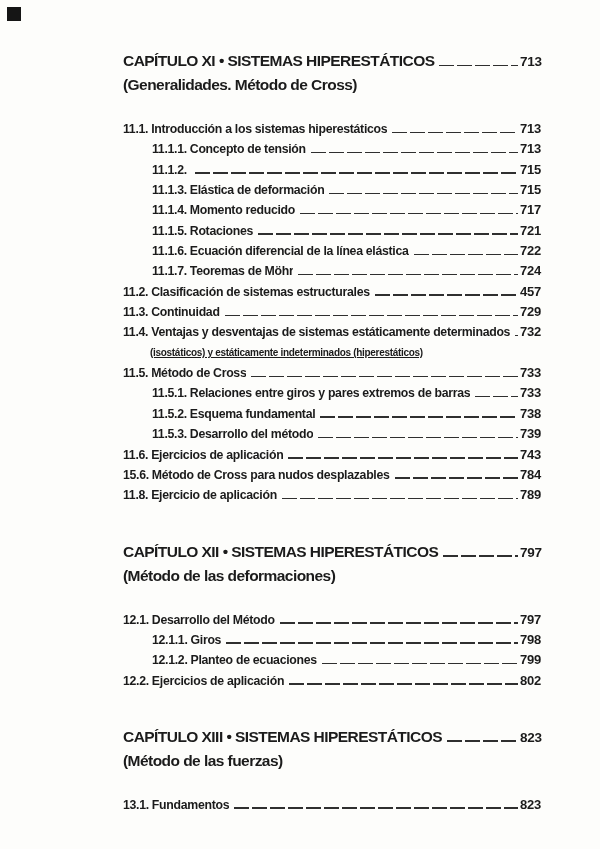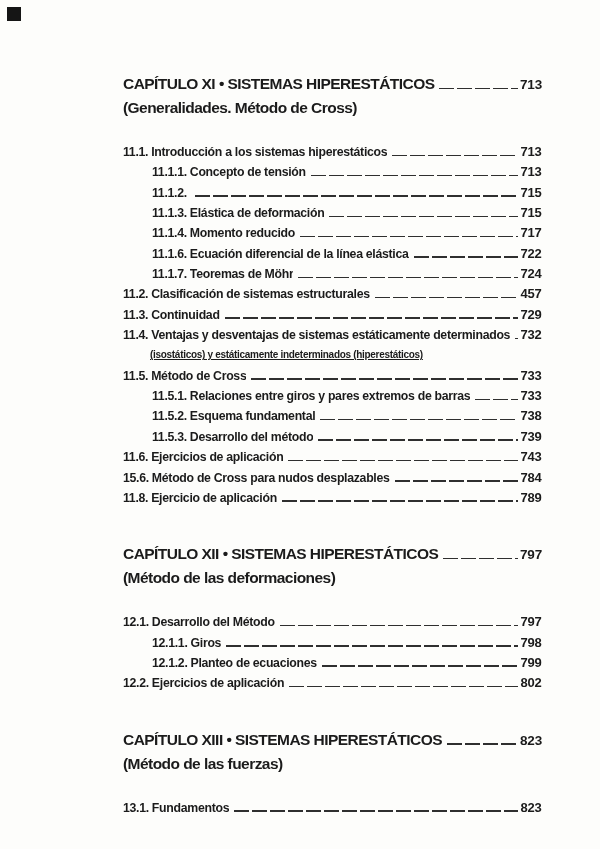--- a/index.html
+++ b/index.html
@@ -2,40 +2,40 @@
 <html><head>
 <meta charset="utf-8">
 <style>
   html, body { margin:0; padding:0; background:#ffffff; }
   .page {
     position:relative; width:600px; height:849px; overflow:hidden;
     background:#fdfdfb; color:#1b1b1b;
     font-family:"Liberation Sans", sans-serif; font-weight:700;
   }
   .corner-mark { position:absolute; left:7px; top:7px; width:14px; height:14px; background:#151515; }
-  .toc { position:absolute; left:123px; top:73px; width:419px; }
+  .toc { position:absolute; left:123px; top:50px; width:419px; }
   .chapter + .chapter { margin-top:35px; }
   .head {
     display:flex; align-items:baseline; white-space:nowrap;
     font-size:15.5px; letter-spacing:-0.55px; line-height:21px;
   }
   .subtitle { font-size:15.5px; letter-spacing:-0.55px; line-height:21px; margin-top:2px; white-space:nowrap; }
   .entries { margin-top:24px; }
   .entry {
     display:flex; align-items:baseline; white-space:nowrap;
     font-size:12.3px; letter-spacing:-0.3px; line-height:20.35px;
   }
   .entry.lvl2 { padding-left:29px; }
   .num { margin-right:3px; flex:0 0 auto; }
   .ttl { flex:0 1 auto; overflow:hidden; }
   .leader {
     flex:1 1 0; min-width:0; height:1.5px; margin:0 2px 0 5px;
     background:repeating-linear-gradient(90deg, #2f2f2f 0 15px, rgba(0,0,0,0) 15px 18px);
   }
-  .pg { flex:0 0 auto; font-size:13px; letter-spacing:-0.2px; min-width:22px; text-align:center; }
+  .pg { flex:0 0 auto; font-size:13px; letter-spacing:-0.2px; min-width:22px; text-align:left; }
   .head .pg { font-size:13.5px; }
   .entry-cont {
     font-size:10px; letter-spacing:-0.3px; line-height:20.35px;
     padding-left:27px; white-space:nowrap;text-decoration:underline;
   }
 </style>
 </head>
 <body>
 
 <div class="page">
@@ -72,20 +72,26 @@
             <div class="leader"></div>
             <span class="pg">715</span>
           </div>
           <div class="entry lvl2">
             <span class="num">11.1.4.</span>
             <span class="ttl">Momento reducido</span>
             <div class="leader"></div>
             <span class="pg">717</span>
           </div>
           <div class="entry lvl2">
+            <span class="num">11.1.5.</span>
+            <span class="ttl">Rotaciones</span>
+            <div class="leader"></div>
+            <span class="pg">721</span>
+          </div>
+          <div class="entry lvl2">
             <span class="num">11.1.6.</span>
             <span class="ttl">Ecuación diferencial de la línea elástica</span>
             <div class="leader"></div>
             <span class="pg">722</span>
           </div>
           <div class="entry lvl2">
             <span class="num">11.1.7.</span>
             <span class="ttl">Teoremas de Möhr</span>
             <div class="leader"></div>
             <span class="pg">724</span>

